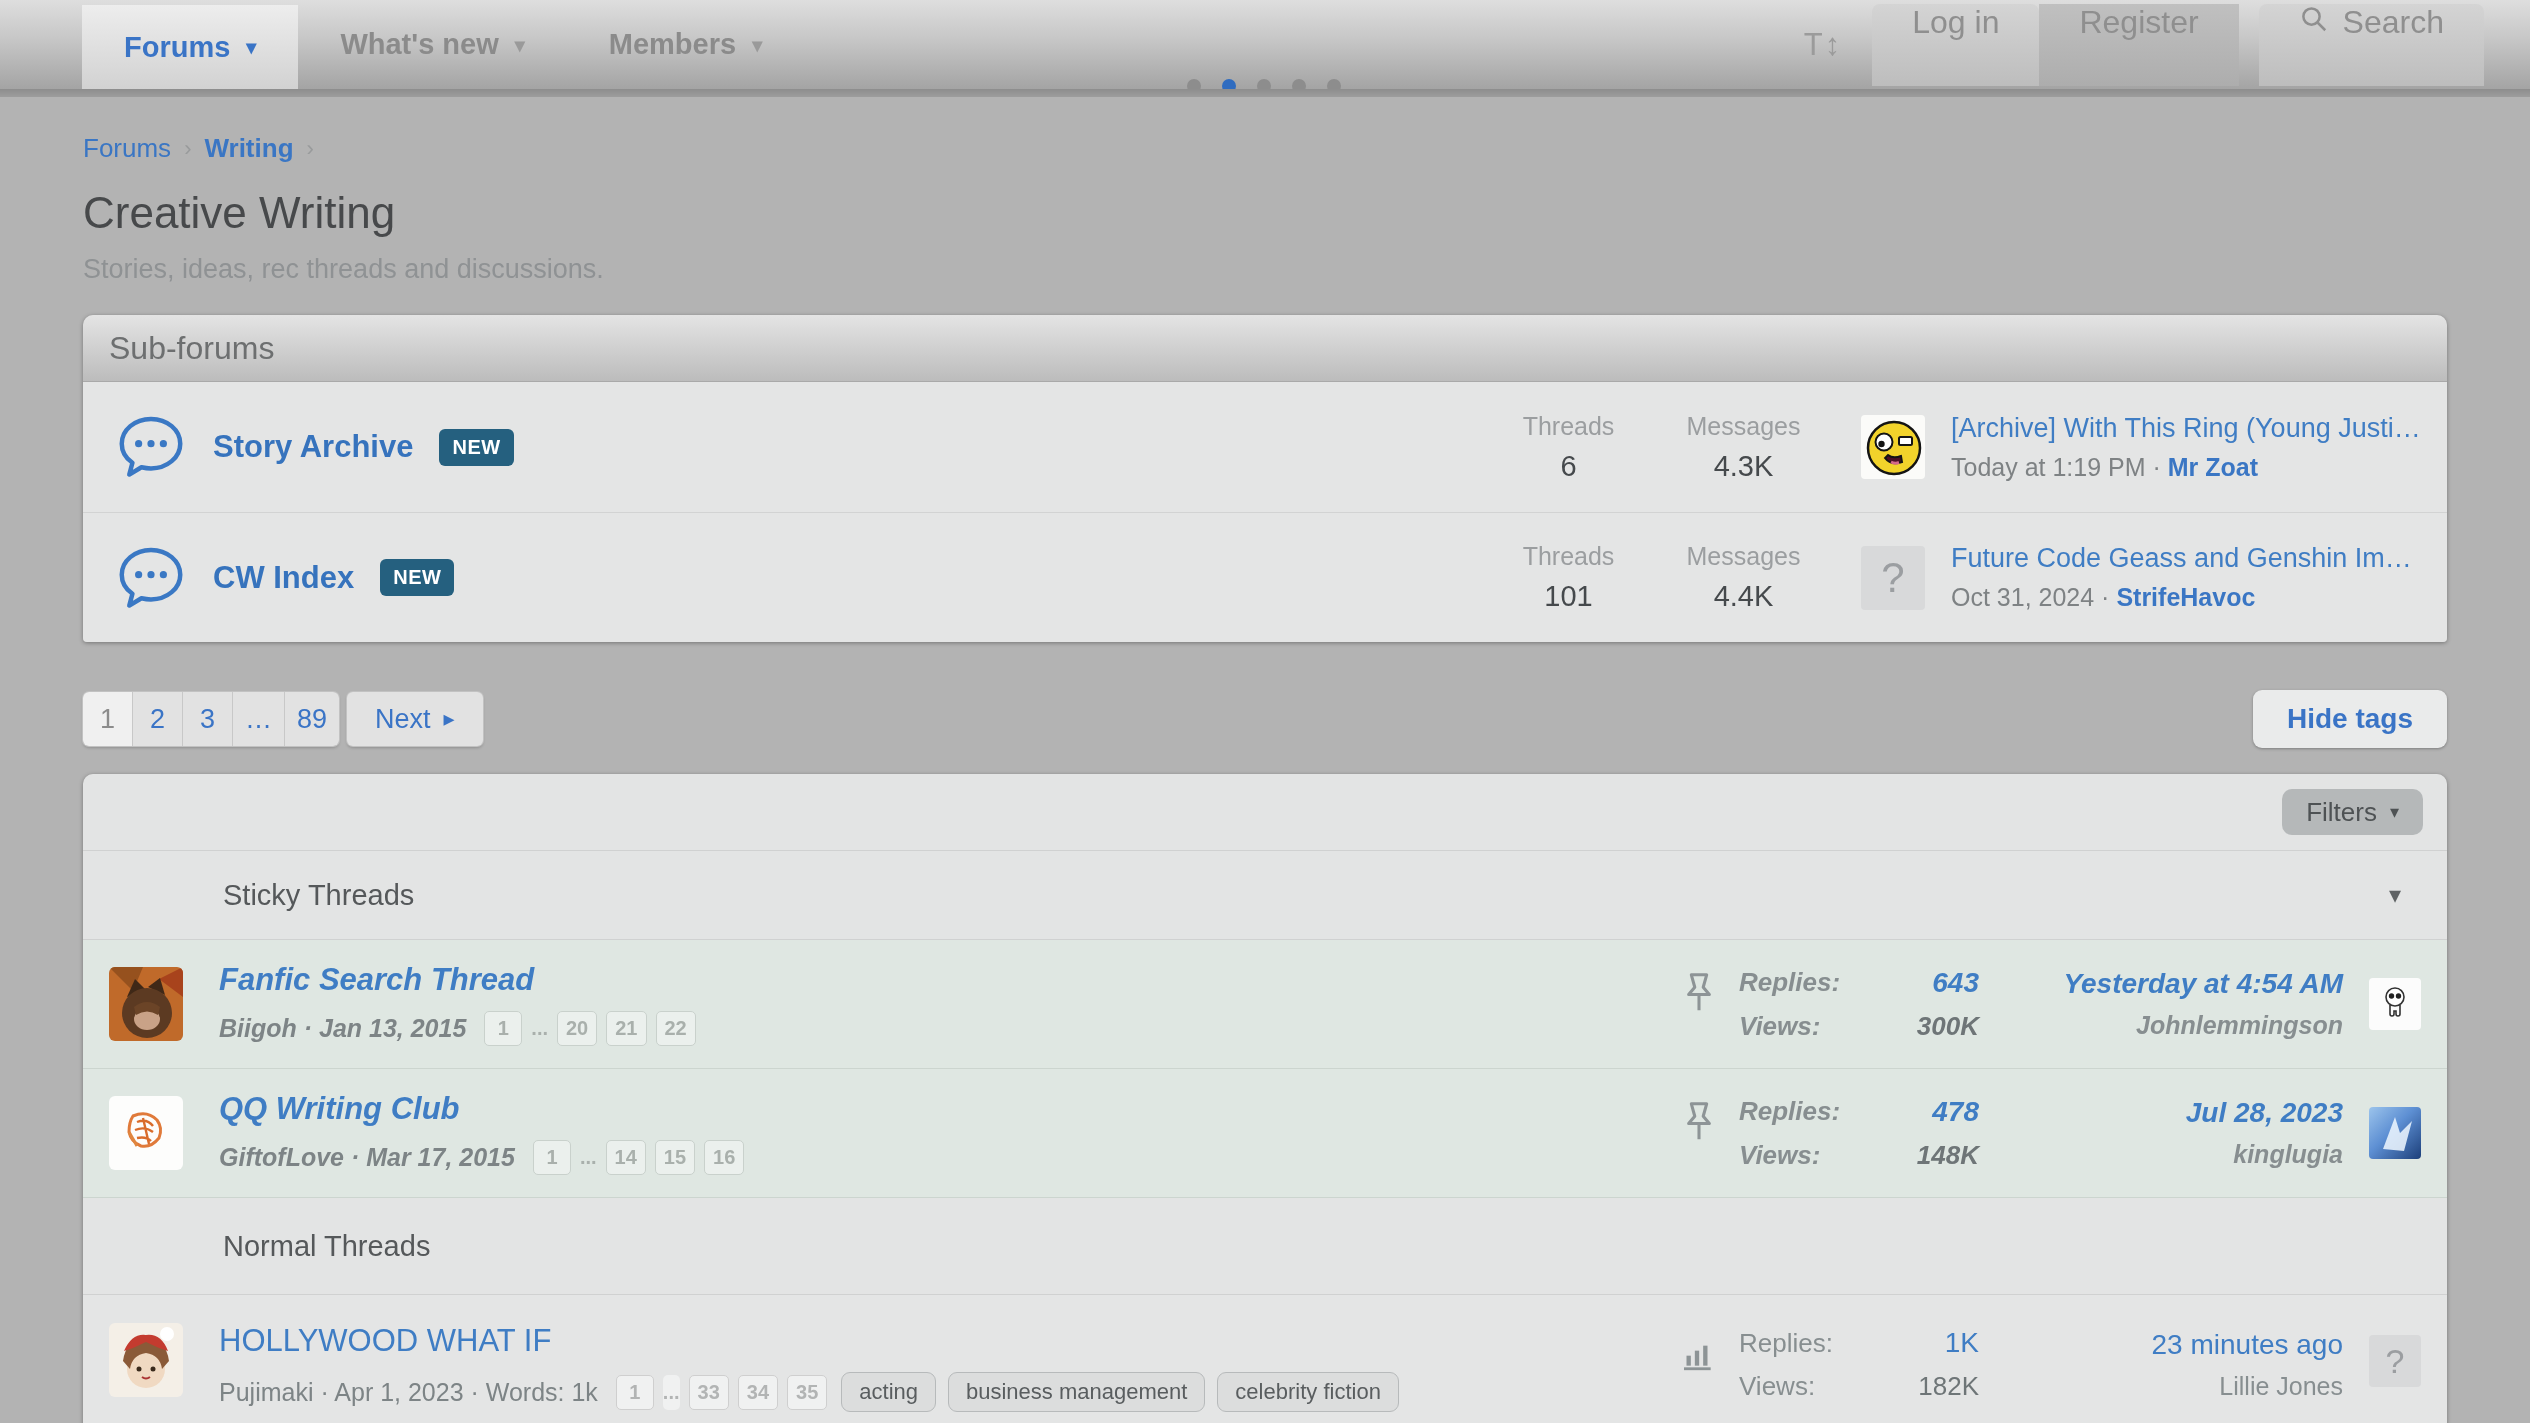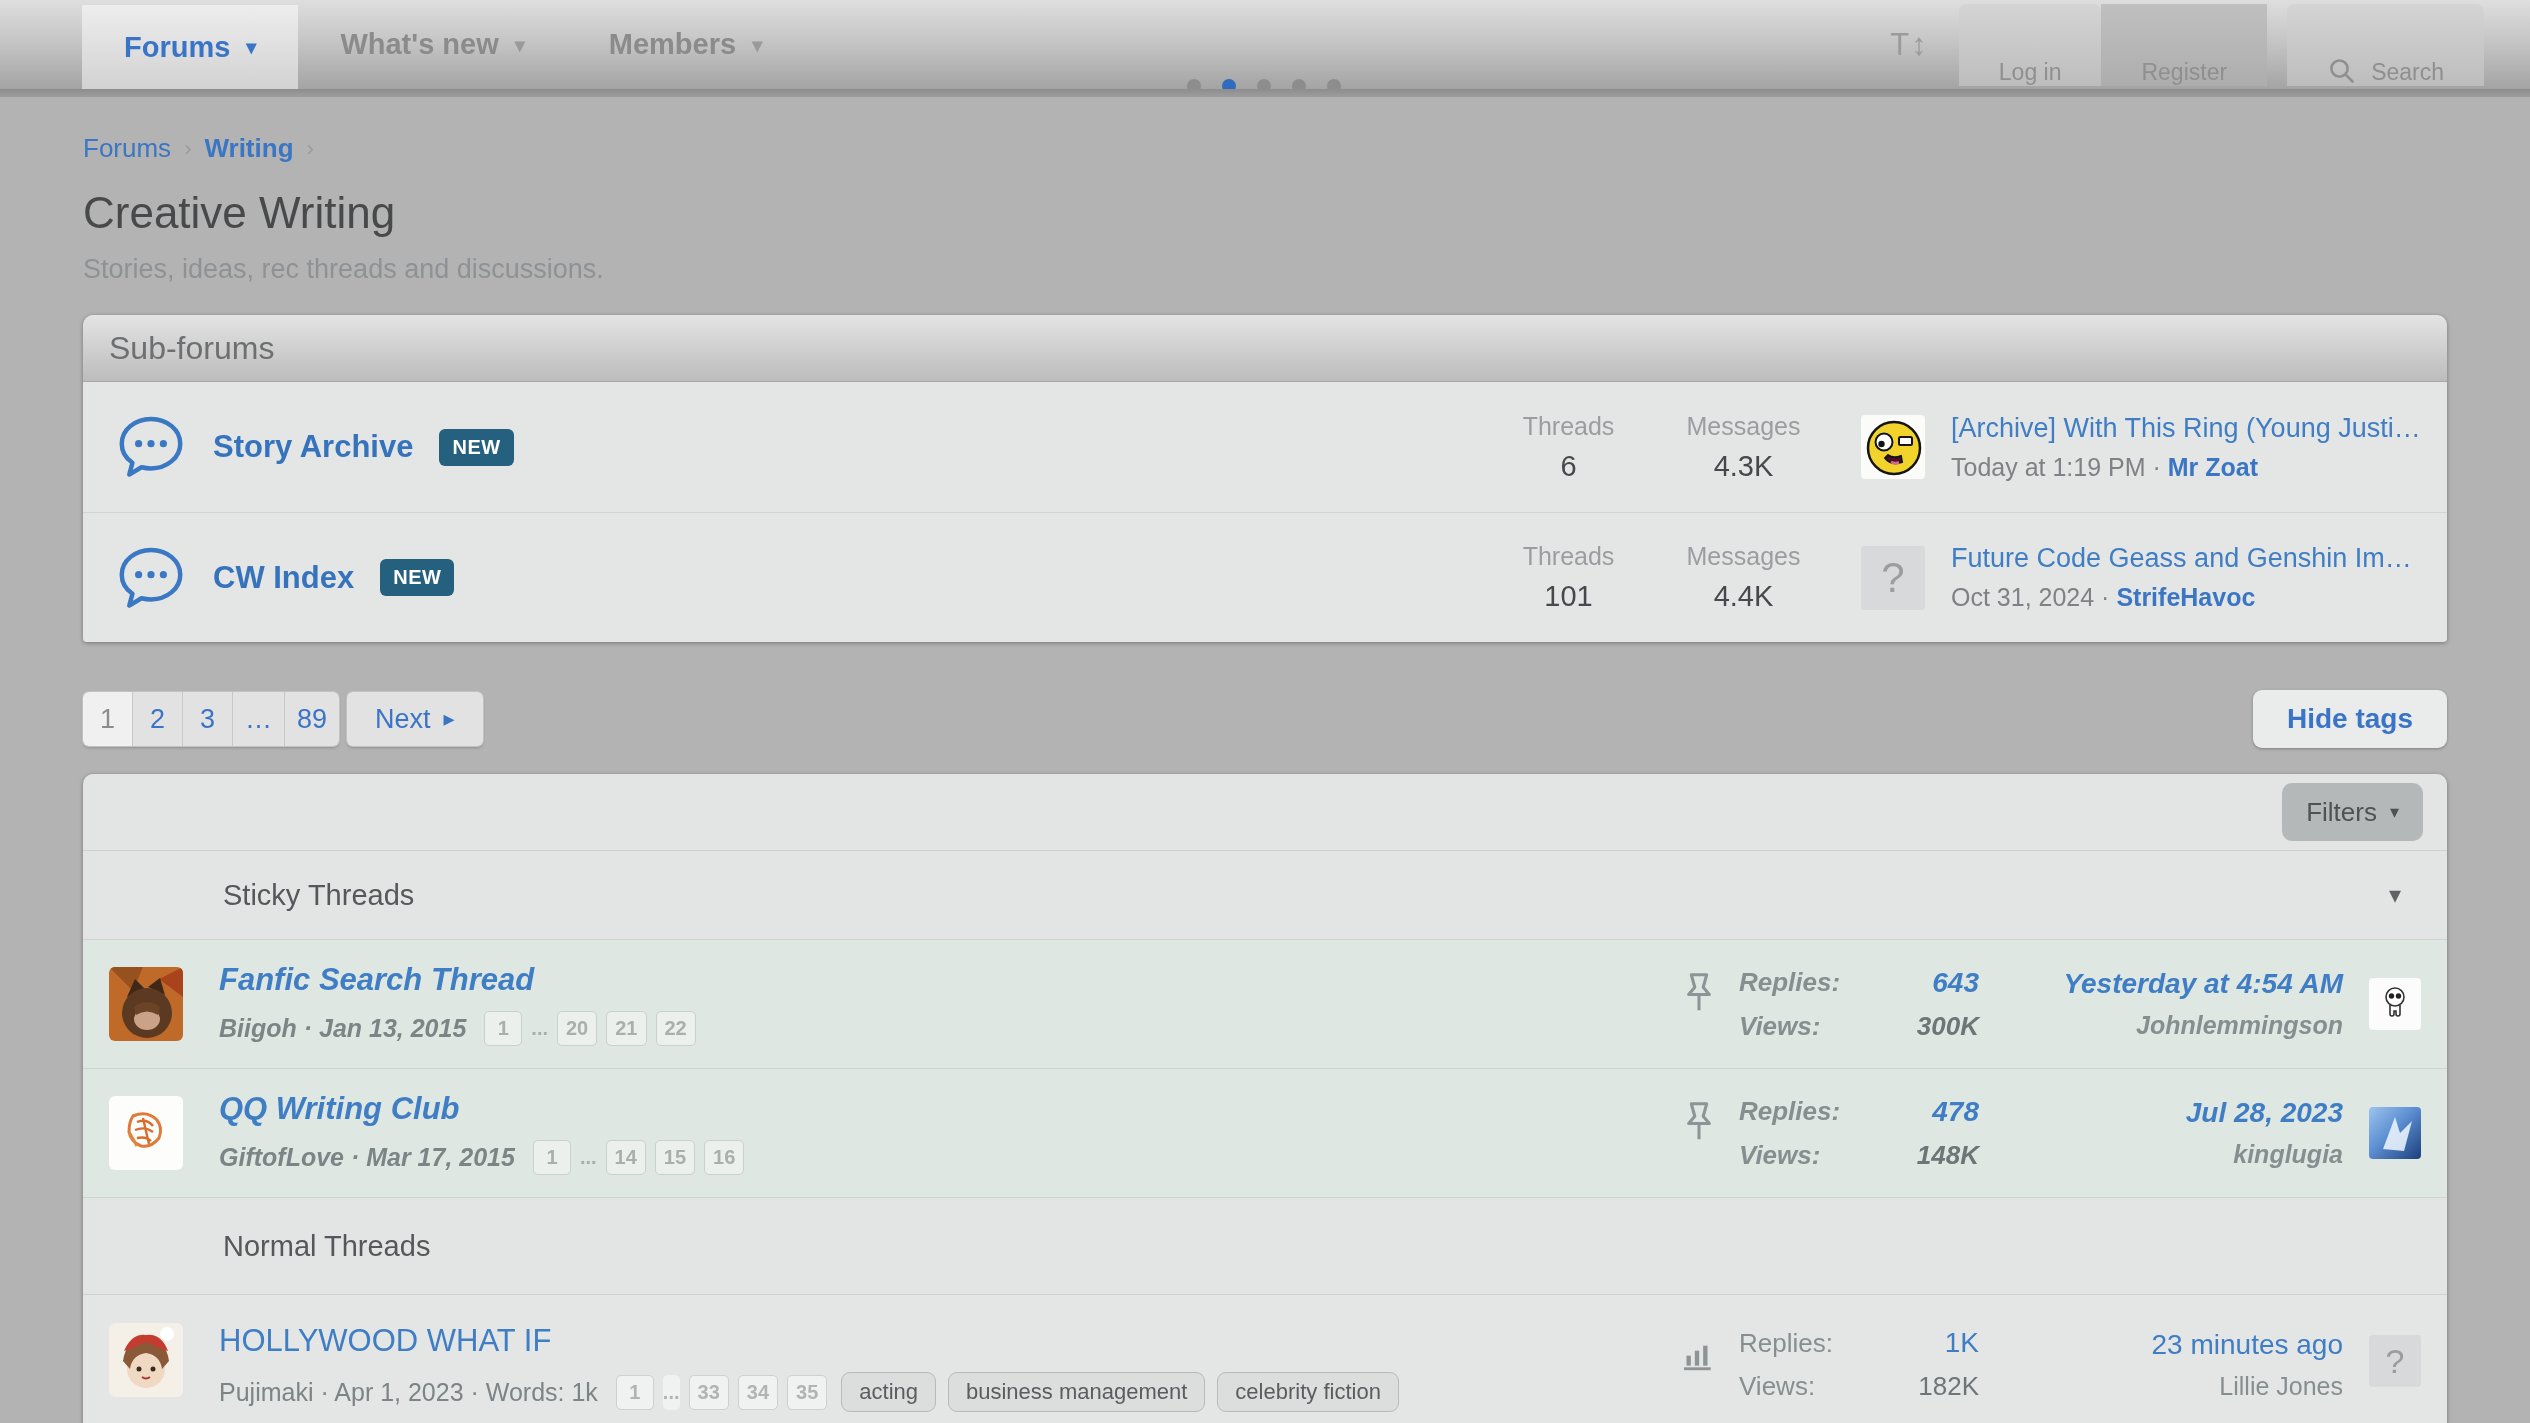--- a/index.html
+++ b/index.html
@@ -18,22 +18,22 @@
   .nav-tab{display:flex;align-items:center;gap:16px;padding:0 42px;
     font-size:29px;font-weight:bold;color:#8b8b8b;cursor:pointer;}
   .nav-tab .caret{font-size:20px;color:#9a9a9a;}
   .nav-tab.active{
     background:linear-gradient(#ededed,#d2d2d2);
     color:#3a74c6;margin-top:5px;}
   .nav-tab.active .caret{color:#3a74c6;}
   .nav-right{margin-left:auto;display:flex;align-items:stretch;padding-right:46px;}
   .textsize{align-self:center;font-size:31px;color:#9b9b9b;margin-right:30px;letter-spacing:2px;cursor:pointer;}
   .nav-btn{
-    display:flex;align-items:flex-end;justify-content:center;gap:14px;
-    font-size:23px;color:#8f8f8f;padding:0 40px;margin-top:4px;height:82px;
+    display:flex;align-items:flex-start;justify-content:center;gap:14px;
+    font-size:32px;color:#8f8f8f;padding:0 40px;margin-top:4px;height:82px;
     background:linear-gradient(#d4d4d4,#bdbdbd);
     border-radius:8px 8px 0 0;cursor:pointer;box-sizing:border-box;
   }
   .nav-btn.register{background:linear-gradient(#c0c0c0,#adadad);border-radius:0;}
   .nav-btn.search{margin-left:20px;}
   .nav-strip{height:8px;background:linear-gradient(#8d8d8d,#9d9d9d);position:relative;z-index:4;}
   .carousel-dots{position:absolute;left:1187px;top:79px;display:flex;gap:21px;z-index:3;}
   .dot{width:14px;height:14px;border-radius:50%;background:#8d8d8d;cursor:pointer;}
   .dot.active{background:#2f6cc0;}
   
@@ -83,21 +83,21 @@
     cursor:pointer;box-shadow:0 0 0 1px #c2c2c2,0 2px 3px rgba(0,0,0,.2);}
   .next-btn .arrow{font-size:22px;}
   .hide-tags{margin-left:auto;height:58px;border-radius:9px;background:#eaebeb;
     font-size:28px;font-weight:bold;color:#3a74c6;padding:0 34px;display:flex;align-items:center;
     cursor:pointer;box-shadow:0 1px 3px rgba(0,0,0,.3);}
   
   .thread-panel{margin-top:26px;border-radius:10px 10px 0 0;overflow:hidden;
     box-shadow:0 1px 4px rgba(0,0,0,.35);}
   .filter-bar{height:76px;background:#e3e4e4;display:flex;align-items:center;
     justify-content:flex-end;padding:0 24px;border-bottom:1px solid #d0d1d1;}
-  .filters-btn{height:58px;background:#b5b8b9;border-radius:10px;color:#4e5254;
+  .filters-btn{height:46px;background:#b5b8b9;border-radius:10px;color:#4e5254;
     font-size:26px;display:flex;align-items:center;gap:13px;padding:0 24px;cursor:pointer;}
   .filters-btn .caret{font-size:18px;}
   .section-header{height:88px;background:#e3e4e4;display:flex;align-items:center;
     padding:0 46px 0 140px;font-size:29px;color:#55585a;border-bottom:1px solid #d0d1d1;}
   .section-header.normal{height:96px;}
   .section-header .caret{margin-left:auto;font-size:24px;color:#5f6365;cursor:pointer;}
   .thread-row{display:flex;align-items:center;background:#e4e5e5;
     border-bottom:1px solid #d2d3d3;min-height:129px;box-sizing:border-box;
     padding:20px 26px;}
   .thread-row.sticky{background:#dfe7e2;border-bottom-color:#ccd5cf;}

